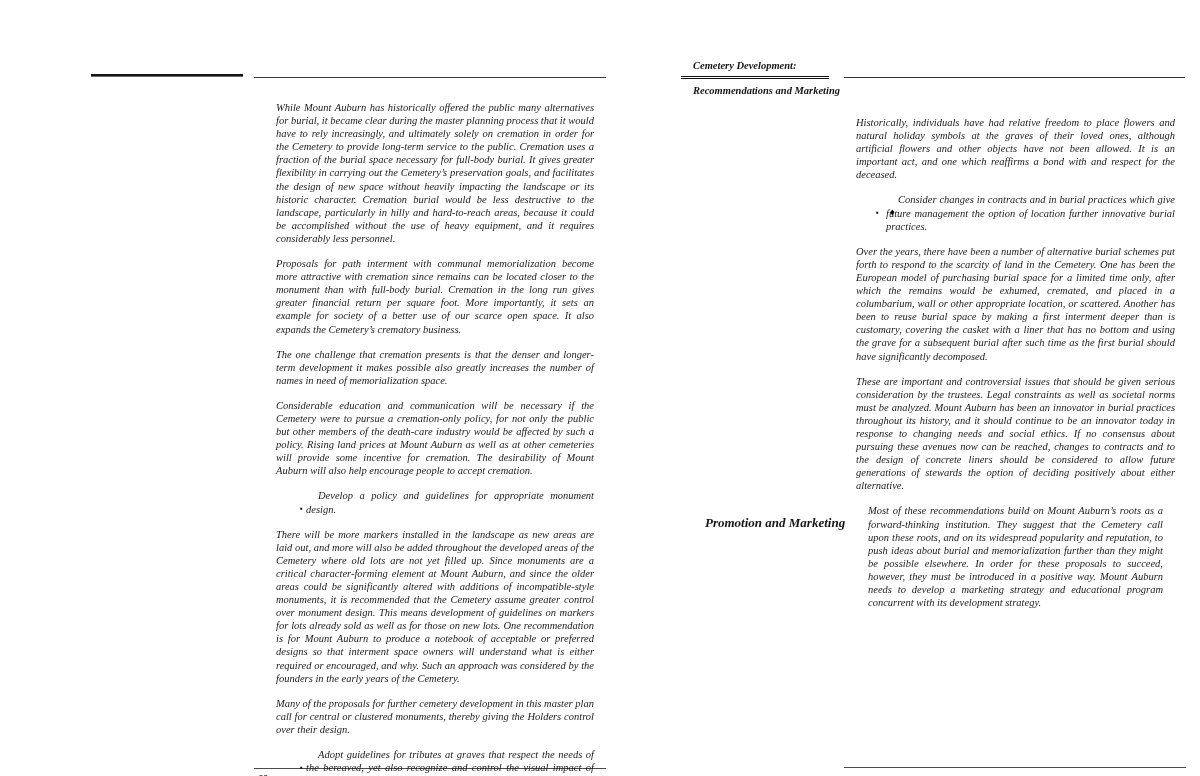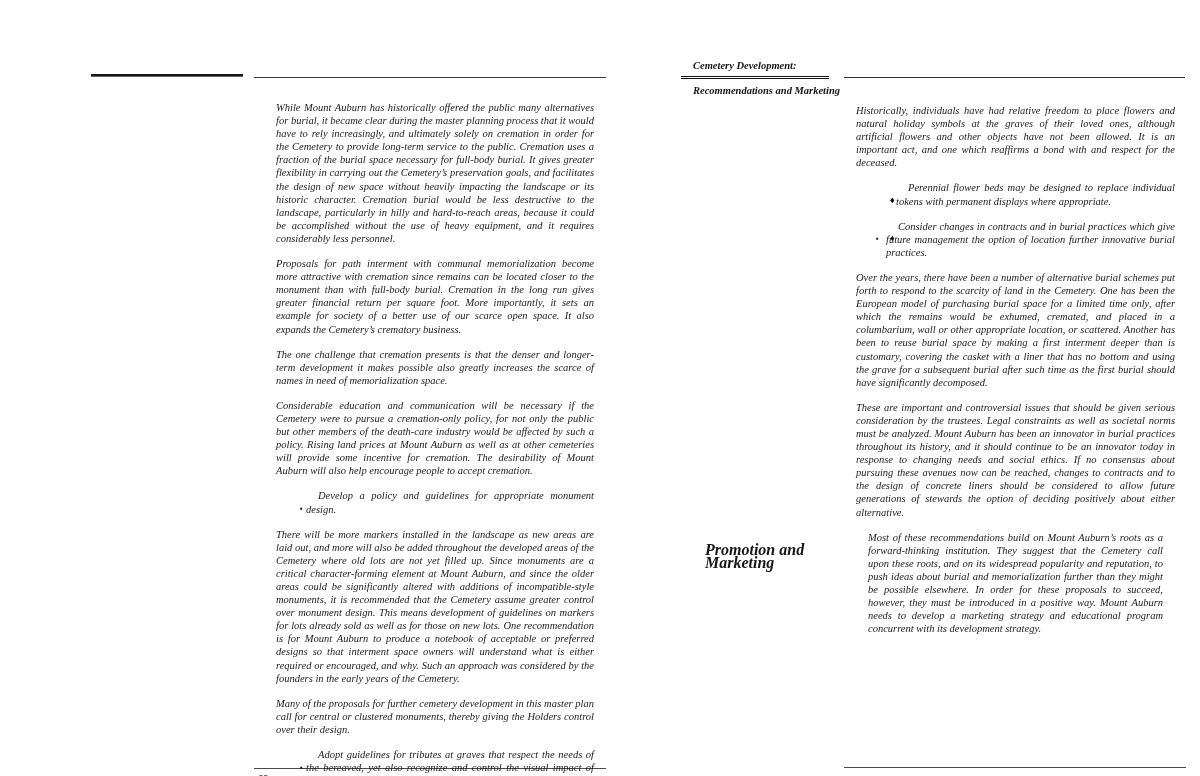--- a/index.html
+++ b/index.html
@@ -29,21 +29,21 @@
   
   .column {
     position: absolute;
     font-size: 10.5px;
     line-height: 13.1px;
     text-align: justify;
     color: #1b1b1b;
     font-style: italic;
   }
   #left-column { left: 228px; top: 53px; width: 342px; }
-  #right-column { left: 808px; top: 56px; width: 343px; }
+  #right-column { left: 808px; top: 68px; width: 343px; }
 
   .para { margin-bottom: 12px; }
   .block-wrap { position: relative; }
 
   .bullet-item { position: relative; margin-bottom: 12px; }
   .bullet-item .bullet-glyph {
     position: absolute; top: 0.5px;
     font-size: 8px; line-height: 13.1px; color: #111;
     text-align: left;
   }
@@ -57,21 +57,21 @@
   
   .running-header {
     position: absolute; left: 645px; top: 12px; width: 200px;
     font-size: 10.5px; line-height: 12.5px;
     font-weight: bold; font-style: italic; color: #161616;
   }
 
   
   .sidebar-heading {
     position: absolute; left: -163px; top: 0; width: 150px;
-    font-weight: bold; font-size: 16px; line-height: 13px;
+    font-weight: bold; font-size: 13px; line-height: 13px;
     text-align: left; color: #161616;
   }
 
   
   .page-number {
     position: absolute;
     font-size: 10px; font-weight: bold; font-style: italic; color: #161616;
   }
   #page-num-left { left: 222px; top: 737px; width: 322px; text-align: left; }
   #page-num-right { left: 643px; top: 741px; width: 40px; text-align: right; }
@@ -87,42 +87,41 @@
 <div class="rule rule-bottom-right"></div>
 
 <div class="running-header">
   <div>Cemetery Development:</div>
   <div>Recommendations and Marketing</div>
 </div>
 
 <div id="left-column" class="column">
   <div class="para">While Mount Auburn has historically offered the public many alternatives for burial, it became clear during the master planning process that it would have to rely increasingly, and ultimately solely on cremation in order for the Cemetery to provide long-term service to the public. Cremation uses a fraction of the burial space necessary for full-body burial. It gives greater flexibility in carrying out the Cemetery’s preservation goals, and facilitates the design of new space without heavily impacting the landscape or its historic character. Cremation burial would be less destructive to the landscape, particularly in hilly and hard-to-reach areas, because it could be accomplished without the use of heavy equipment, and it requires considerably less personnel.</div>
   <div class="para">Proposals for path interment with communal memorialization become more attractive with cremation since remains can be located closer to the monument than with full-body burial. Cremation in the long run gives greater financial return per square foot. More importantly, it sets an example for society of a better use of our scarce open space. It also expands the Cemetery’s crematory business.</div>
-  <div class="para">The one challenge that cremation presents is that the denser and longer-term development it makes possible also greatly increases the scarce of names in need of memorialization space.</div>
+  <div class="para">The one challenge that cremation presents is that the denser and longer-term development it makes possible also greatly increases the number of names in need of memorialization space.</div>
   <div class="para">Considerable education and communication will be necessary if the Cemetery were to pursue a cremation-only policy, for not only the public but other members of the death-care industry would be affected by such a policy. Rising land prices at Mount Auburn as well as at other cemeteries will provide some incentive for cremation. The desirability of Mount Auburn will also help encourage people to accept cremation.</div>
   <div class="bullet-item bullet-square-left">
     <span class="bullet-glyph">▪</span>
     <span>Develop a policy and guidelines for appropriate monument design.</span>
   </div>
   <div class="para">There will be more markers installed in the landscape as new areas are laid out, and more will also be added throughout the developed areas of the Cemetery where old lots are not yet filled up. Since monuments are a critical character-forming element at Mount Auburn, and since the older areas could be significantly altered with additions of incompatible-style monuments, it is recommended that the Cemetery assume greater control over monument design. This means development of guidelines on markers for lots already sold as well as for those on new lots. One recommendation is for Mount Auburn to produce a notebook of acceptable or preferred designs so that interment space owners will understand what is either required or encouraged, and why. Such an approach was considered by the founders in the early years of the Cemetery.</div>
   <div class="para">Many of the proposals for further cemetery development in this master plan call for central or clustered monuments, thereby giving the Holders control over their design.</div>
   <div class="bullet-item bullet-square-left">
     <span class="bullet-glyph">▪</span>
     <span>Adopt guidelines for tributes at graves that respect the needs of the bereaved, yet also recognize and control the visual impact of such tributes on the landscape.</span>
   </div>
 </div>
 
 <div id="right-column" class="column">
   <div class="para">Historically, individuals have had relative freedom to place flowers and natural holiday symbols at the graves of their loved ones, although artificial flowers and other objects have not been allowed. It is an important act, and one which reaffirms a bond with and respect for the deceased.</div>
   <div class="bullet-item bullet-diamond">
     <span class="bullet-glyph">♦</span>
   </div>
   <div class="bullet-item bullet-diamond">
     <span class="bullet-glyph">♦</span>
-    <span>Perennial flower beds may be designed to replace individual tokens with permanent displays where appropriate.</span>
   </div>
   <div class="bullet-item bullet-diamond">
     <span class="bullet-glyph">♦</span>
   </div>
   <div class="bullet-item bullet-square-right">
     <span class="bullet-glyph">▪</span>
     <span>Consider changes in contracts and in burial practices which give future management the option of location further innovative burial practices.</span>
   </div>
   <div class="para">Over the years, there have been a number of alternative burial schemes put forth to respond to the scarcity of land in the Cemetery. One has been the European model of purchasing burial space for a limited time only, after which the remains would be exhumed, cremated, and placed in a columbarium, wall or other appropriate location, or scattered. Another has been to reuse burial space by making a first interment deeper than is customary, covering the casket with a liner that has no bottom and using the grave for a subsequent burial after such time as the first burial should have significantly decomposed.</div>
   <div class="para">These are important and controversial issues that should be given serious consideration by the trustees. Legal constraints as well as societal norms must be analyzed. Mount Auburn has been an innovator in burial practices throughout its history, and it should continue to be an innovator today in response to changing needs and social ethics. If no consensus about pursuing these avenues now can be reached, changes to contracts and to the design of concrete liners should be considered to allow future generations of stewards the option of deciding positively about either alternative.</div>

